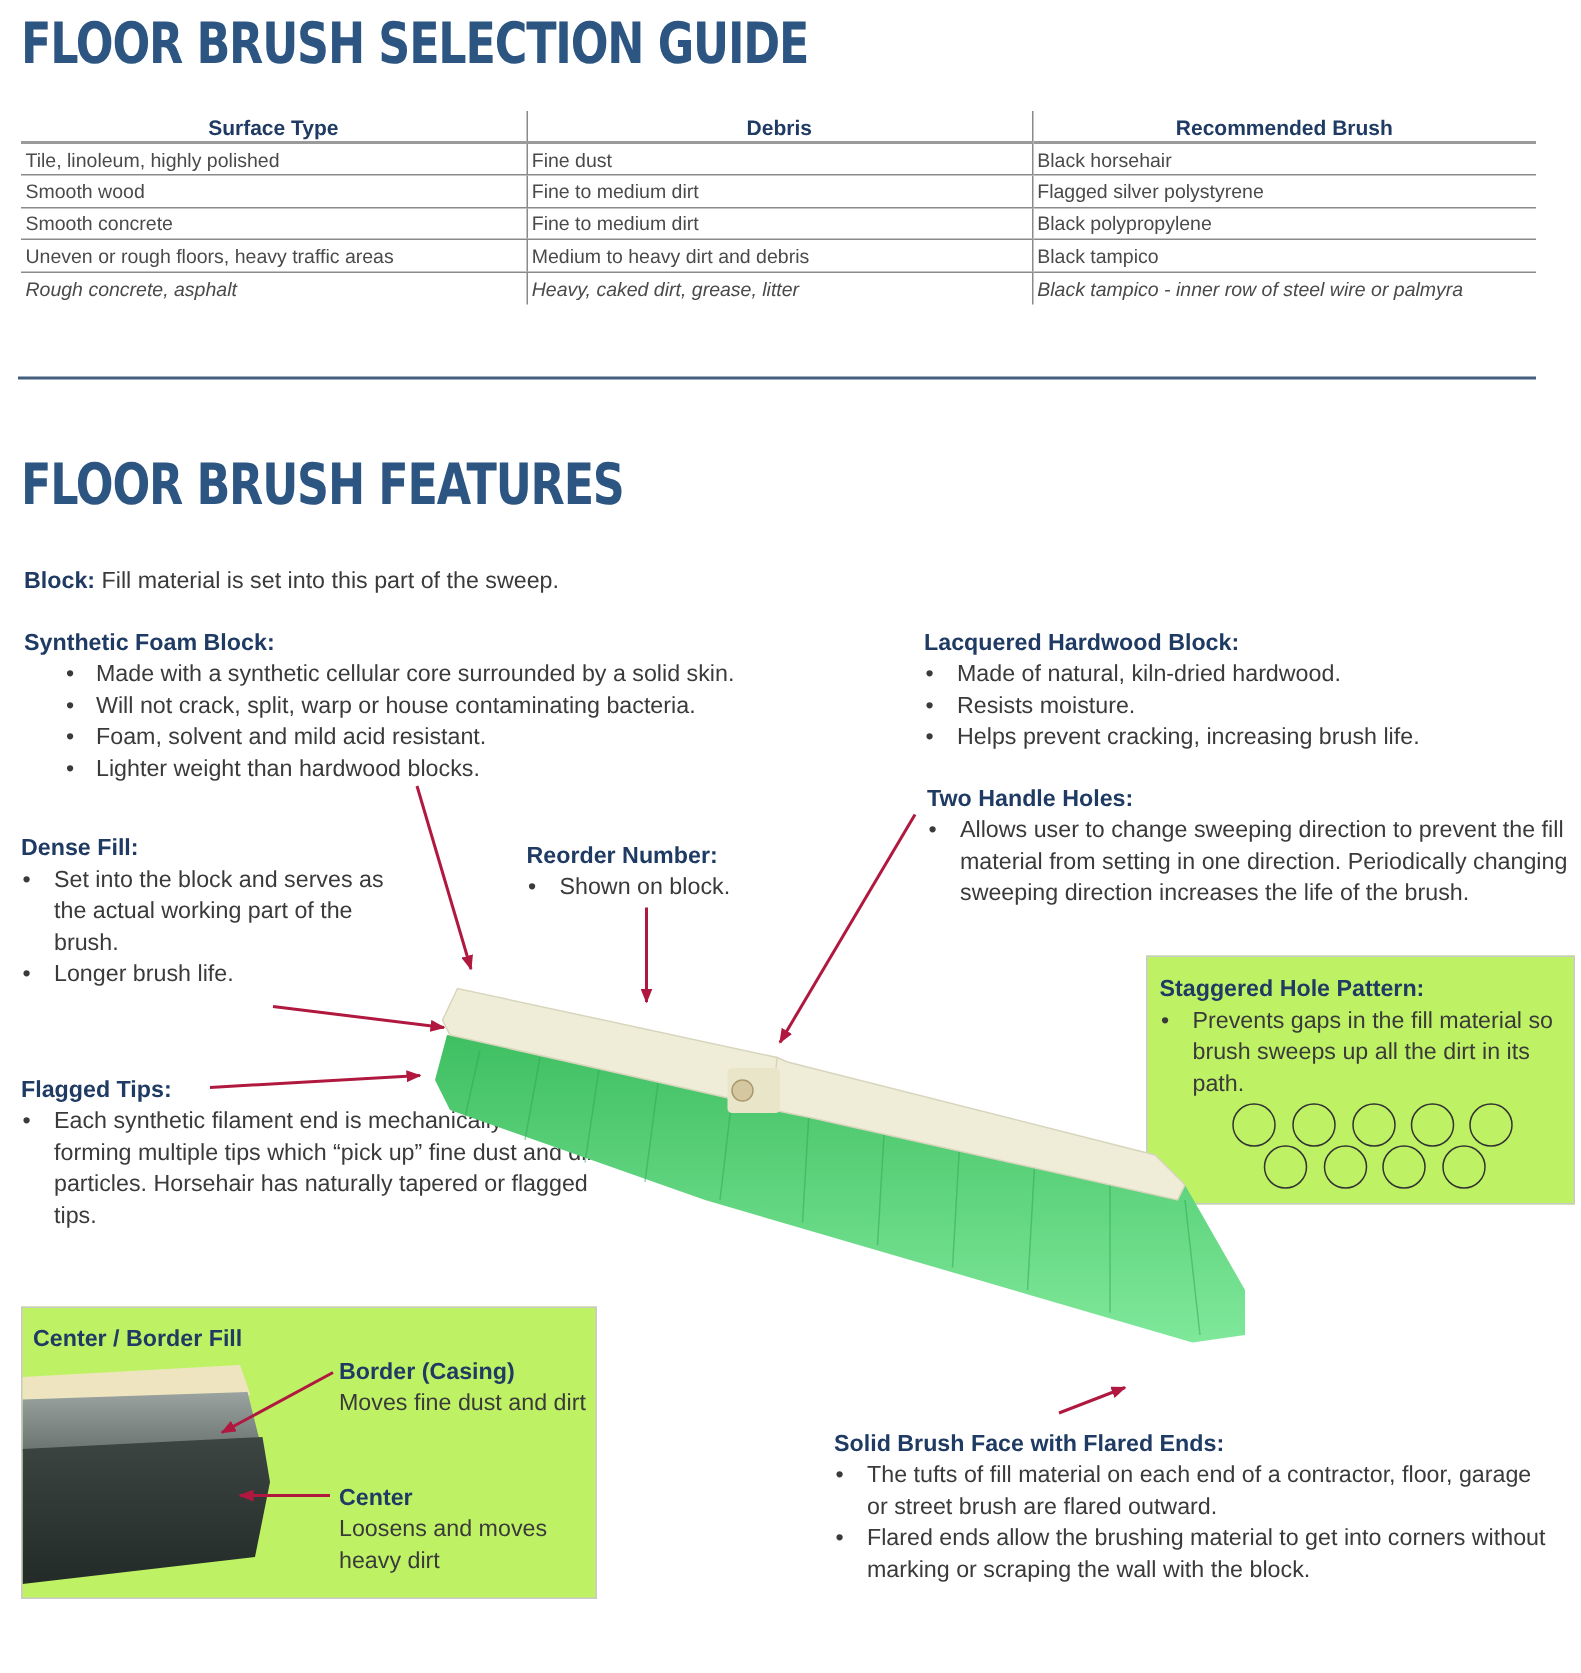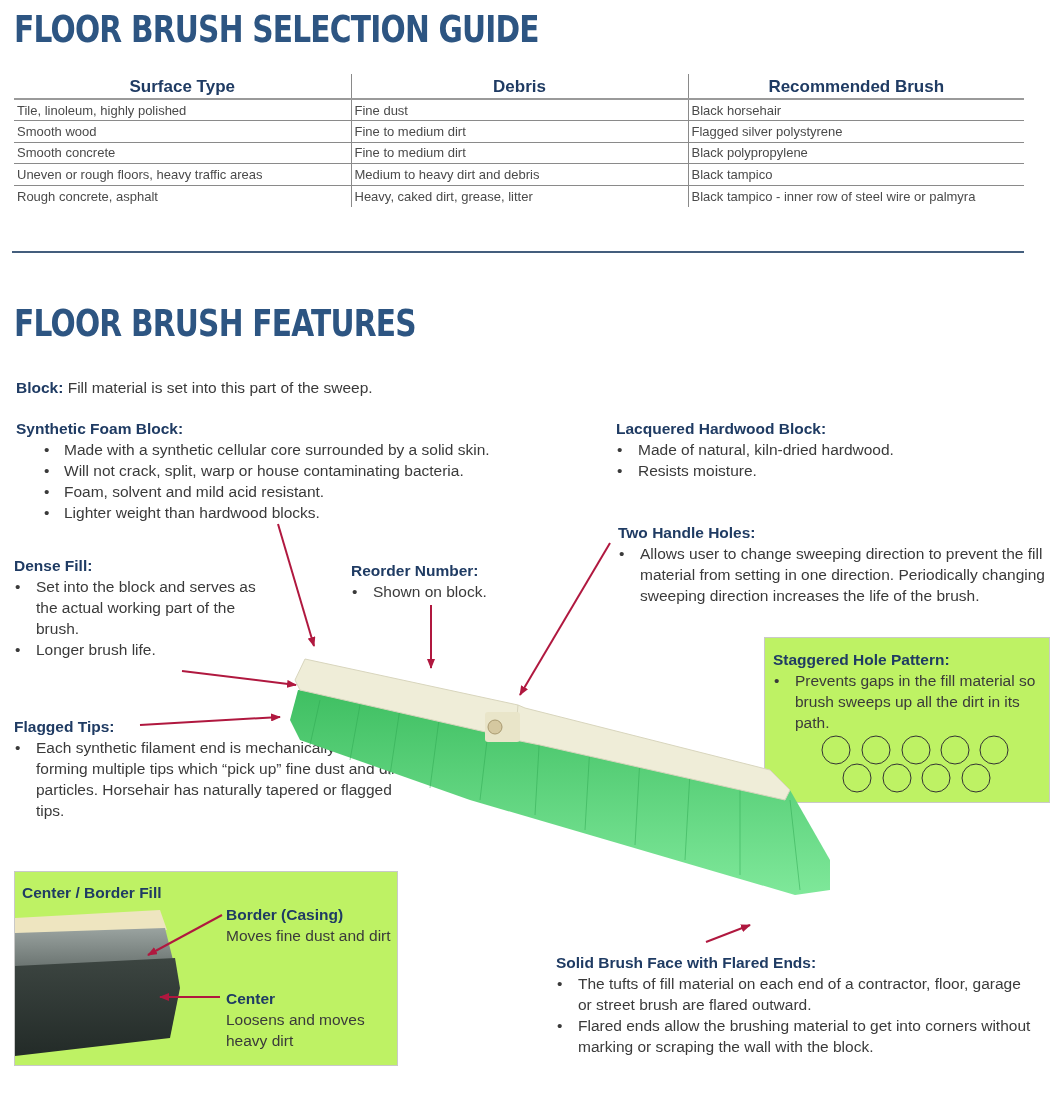--- a/index.html
+++ b/index.html
@@ -13,28 +13,28 @@
       transform: scaleX(0.78); transform-origin: left top;
       white-space: nowrap; line-height: 1;
     }
 
     
     .guide-table {
       position: absolute; left: 14px; top: 74px; width: 1010px;
       border-collapse: collapse; font-size: 13px;
     }
     .guide-table th {
-      color: #1f3b63; font-weight: bold; font-size: 17px; text-align: center;
+      color: #1f3b63; font-weight: bold; font-size: 14px; text-align: center;
       padding: 3px 4px 1px; border-bottom: 2px solid #9a9a9a;
     }
     .guide-table td {
       padding: 2px 3px; height: 21.5px; border-bottom: 1px solid #8a8a8a;
       color: #4a4a4a; white-space: nowrap;
     }
-    .guide-table tr:last-child td { border-bottom: none; }
+    .guide-table tr:last-child td { border-bottom: none; font-style: italic; }
     .guide-table th + th, .guide-table td + td { border-left: 1px solid #8a8a8a; }
     .col1 { width: 337px; } .col2 { width: 337px; } .col3 { width: 336px; }
 
     .divider { position: absolute; left: 12px; top: 251px; width: 1012px; height: 2px; background: #445e7d; }
 
     .block { position: absolute; font-size: 15.5px; line-height: 21px; color: #3a3a3a; }
     .title { color: #1f3b63; font-weight: bold; font-size: 15.5px; }
     .block ul { list-style: none; }
     .block li { position: relative; padding-left: 22px; }
     .block li::before { content: "\2022"; position: absolute; left: 1px; top: 0; color: #3a3a3a; }
@@ -103,20 +103,21 @@
     <li>Foam, solvent and mild acid resistant.</li>
     <li>Lighter weight than hardwood blocks.</li>
   </ul>
 </div>
 
 <div class="block" style="left:616px; top:418px; width:420px;">
   <div class="title">Lacquered Hardwood Block:</div>
   <ul>
     <li>Made of natural, kiln-dried hardwood.</li>
     <li>Resists moisture.</li>
+    <li>Helps prevent cracking, increasing brush life.</li>
   </ul>
 </div>
 
 <div class="block" style="left:618px; top:522px; width:430px;">
   <div class="title">Two Handle Holes:</div>
   <ul>
     <li>Allows user to change sweeping direction to prevent the fill material from setting in one direction. Periodically changing sweeping direction increases the life of the brush.</li>
   </ul>
 </div>
 

